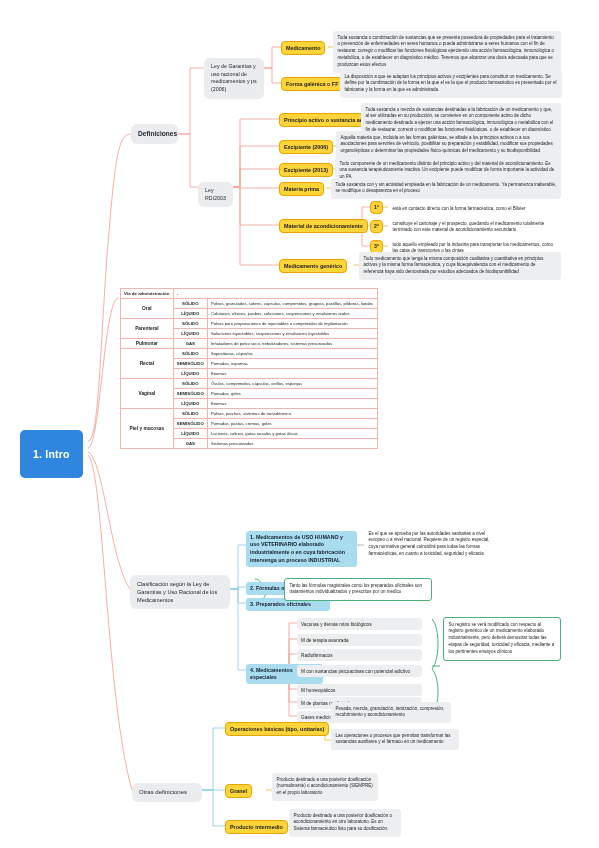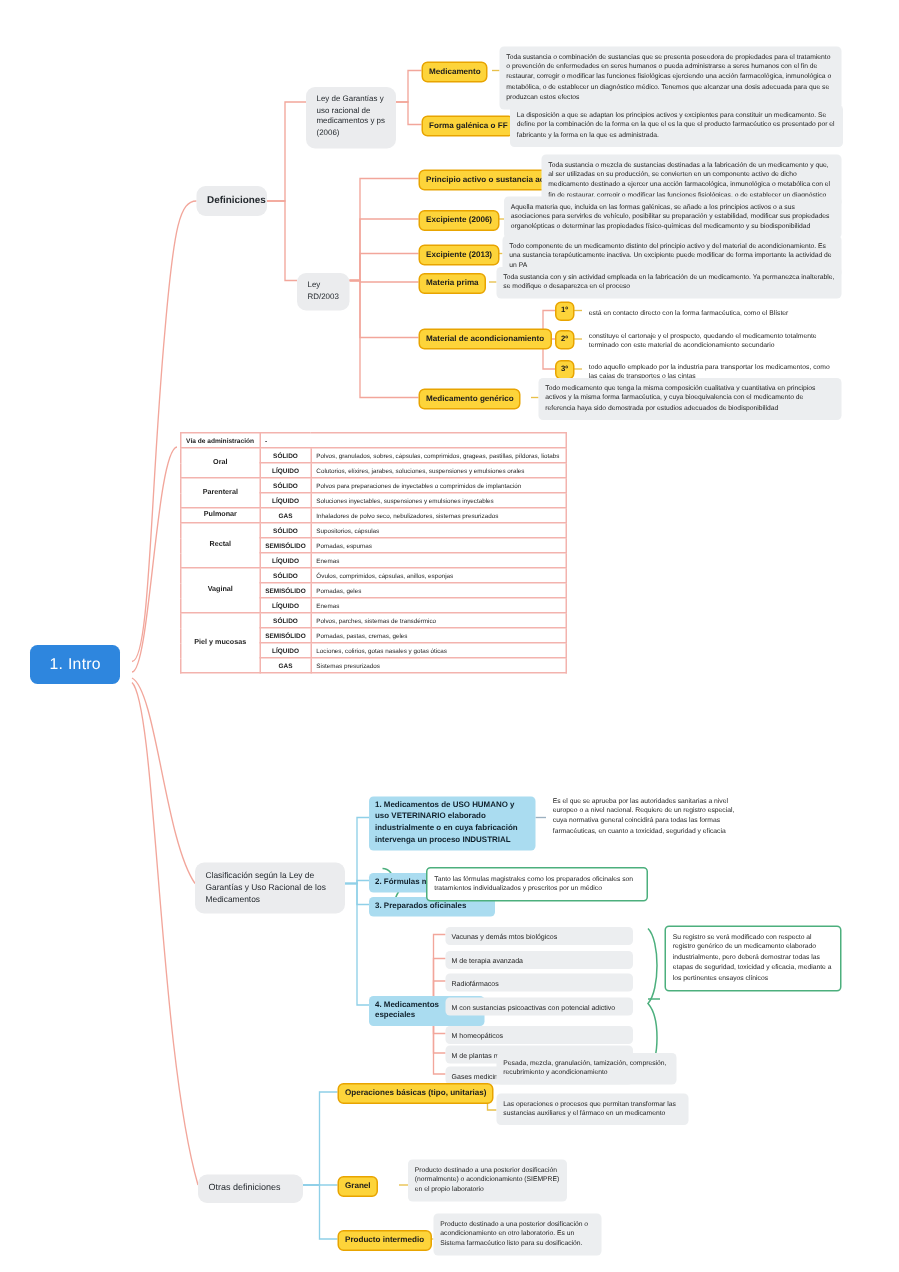--- a/index.html
+++ b/index.html
@@ -5,21 +5,21 @@
   html,body{margin:0;padding:0;background:#ffffff;}
   body{width:599px;height:848px;position:relative;overflow:hidden;
        font-family:"Liberation Sans", sans-serif;-webkit-font-smoothing:antialiased;}
   #canvas{position:absolute;left:0;top:0;width:599px;height:848px;}
   svg.links{position:absolute;left:0;top:0;width:599px;height:848px;pointer-events:none;}
 
   .node{position:absolute;box-sizing:border-box;}
 
   
   .root{background:#2e86de;color:#fff;border-radius:5px;font-size:10.5px;
-        font-weight:400;padding:7px 13px;letter-spacing:.2px;}
+        font-weight:700;padding:18px 13px;letter-spacing:.2px;}
 
   
   .grey{background:#ebecee;color:#24292e;border-radius:6px;font-size:6.6px;
         font-weight:700;padding:5px 7px;line-height:1.45;}
   .grey.small{font-weight:400;font-size:5.3px;}
 
   
   .yellow{background:#fdd43a;color:#1c1c1c;border:1px solid #e8a400;border-radius:4px;
           font-size:5.4px;font-weight:700;padding:2.5px 4px;line-height:1.3;
           white-space:nowrap;}

